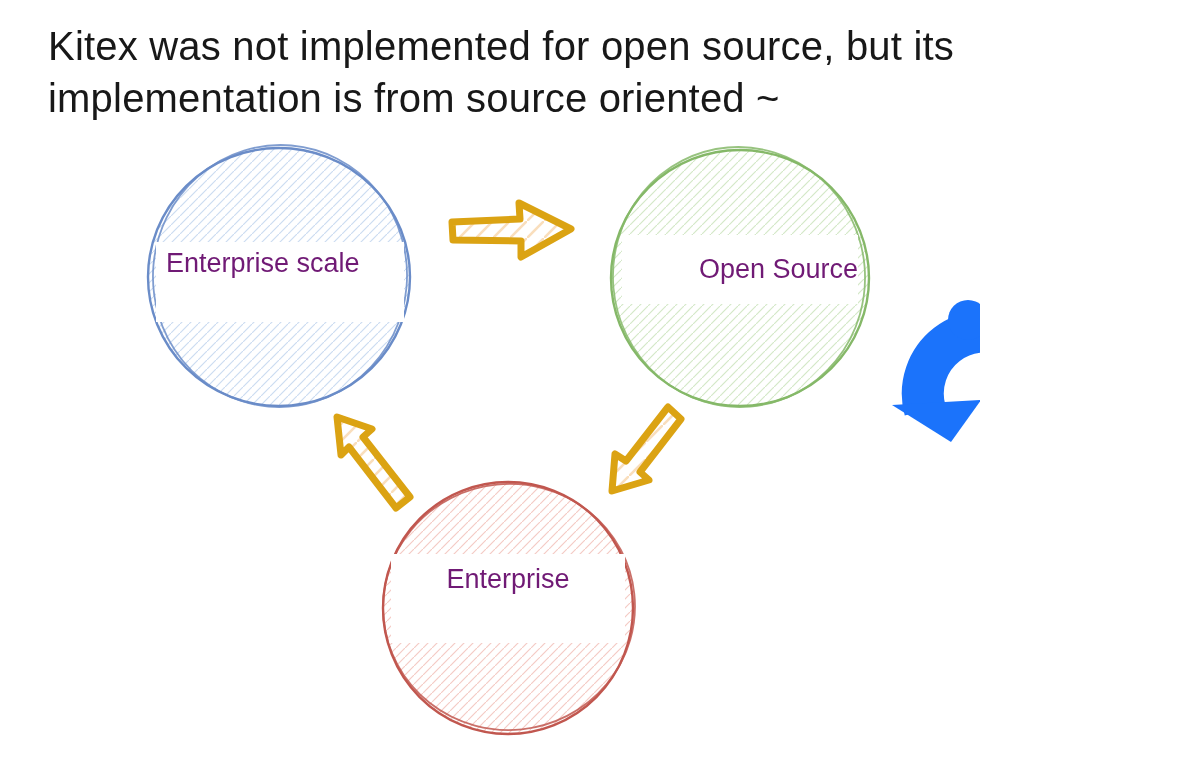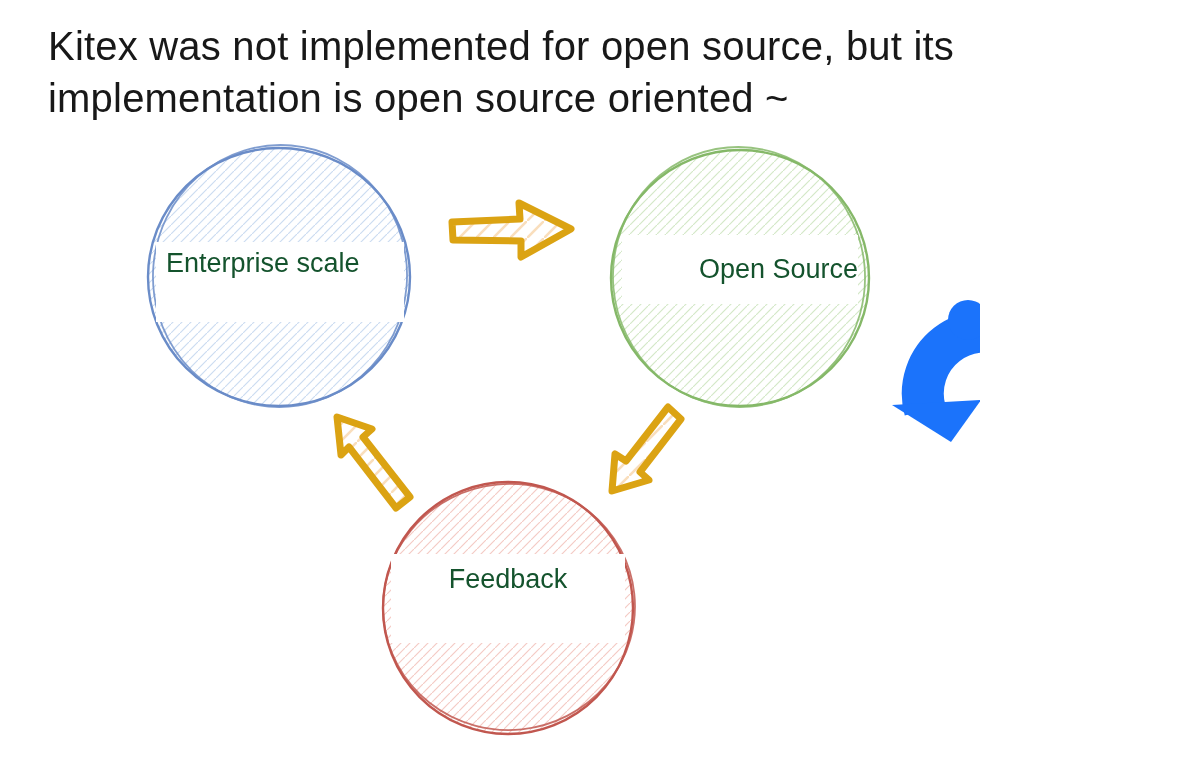--- a/index.html
+++ b/index.html
@@ -1,37 +1,37 @@
 <!DOCTYPE html>
 <html><head>
 <meta charset="utf-8">
 <style>
   html,body{margin:0;padding:0;background:#ffffff;}
   body{width:1202px;height:758px;font-family:"Liberation Sans",sans-serif;}
   .stage{position:relative;width:980px;height:758px;background:#ffffff;overflow:hidden;}
   .title{position:absolute;left:48px;top:20px;font-size:40px;line-height:52px;
          color:#181818;letter-spacing:.2px;font-weight:400;}
   .diagram-svg{position:absolute;left:0;top:0;}
-  .node-label{position:absolute;background:#ffffff;color:#14532d;font-size:27px;}
+  .node-label{position:absolute;background:#ffffff;color:#701a75;font-size:27px;}
   .node-label .ln{line-height:39px;white-space:nowrap;}
   #label-enterprise{left:156px;top:242px;width:248px;height:80px;padding-top:2px;
                     padding-left:10px;box-sizing:border-box;text-align:left;}
   #label-open{left:622px;top:235px;width:236px;height:69px;text-align:right;}
   #label-open .ln{line-height:69px;}
   #label-feedback{left:391px;top:554px;width:234px;height:89px;padding-top:6px;
                   box-sizing:border-box;text-align:center;}
 </style>
 </head>
 <body>
 
 <div class="stage">
 
   <div class="title">
     <div>Kitex was not implemented for open source, but its</div>
-    <div>implementation is open source oriented ~</div>
+    <div>implementation is from source oriented ~</div>
   </div>
 
   <svg class="diagram-svg" width="1202" height="758" viewBox="0 0 1202 758">
     <defs>
       <pattern id="hatch-blue" width="9" height="9" patternUnits="userSpaceOnUse">
         <path d="M0,9 L9,0" fill="none" stroke-width="1.2" stroke="#ccdcf1"></path>
       </pattern>
       <pattern id="hatch-green" width="9" height="9" patternUnits="userSpaceOnUse">
         <path d="M0,9 L9,0" fill="none" stroke-width="1.2" stroke="#d4e8c8"></path>
       </pattern>
@@ -80,16 +80,16 @@
 
   <div class="node-label" id="label-enterprise">
     <div class="ln">Enterprise scale</div>
   </div>
 
   <div class="node-label" id="label-open">
     <div class="ln">Open Source</div>
   </div>
 
   <div class="node-label" id="label-feedback">
-    <div class="ln">Feedback</div>
+    <div class="ln">Enterprise</div>
   </div>
 
 </div>
 
 </body></html>

